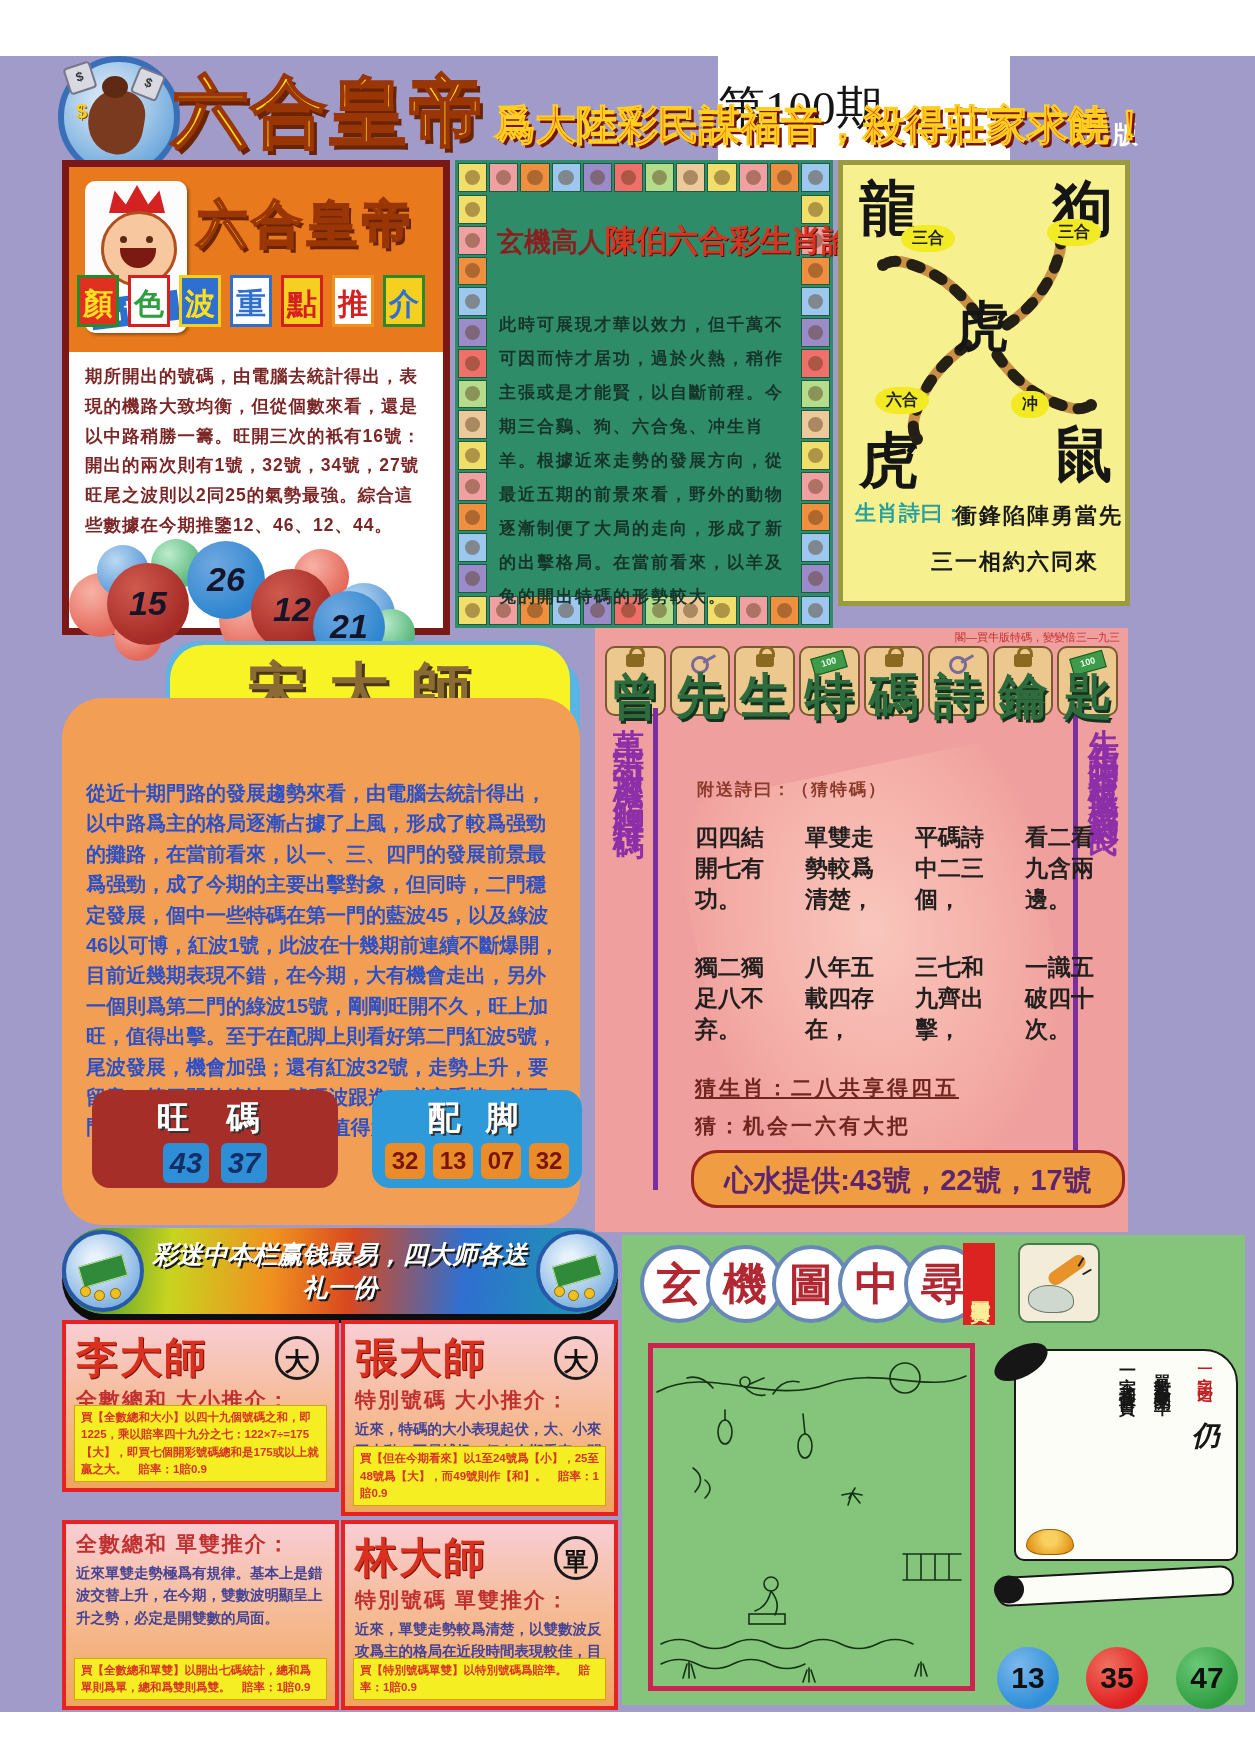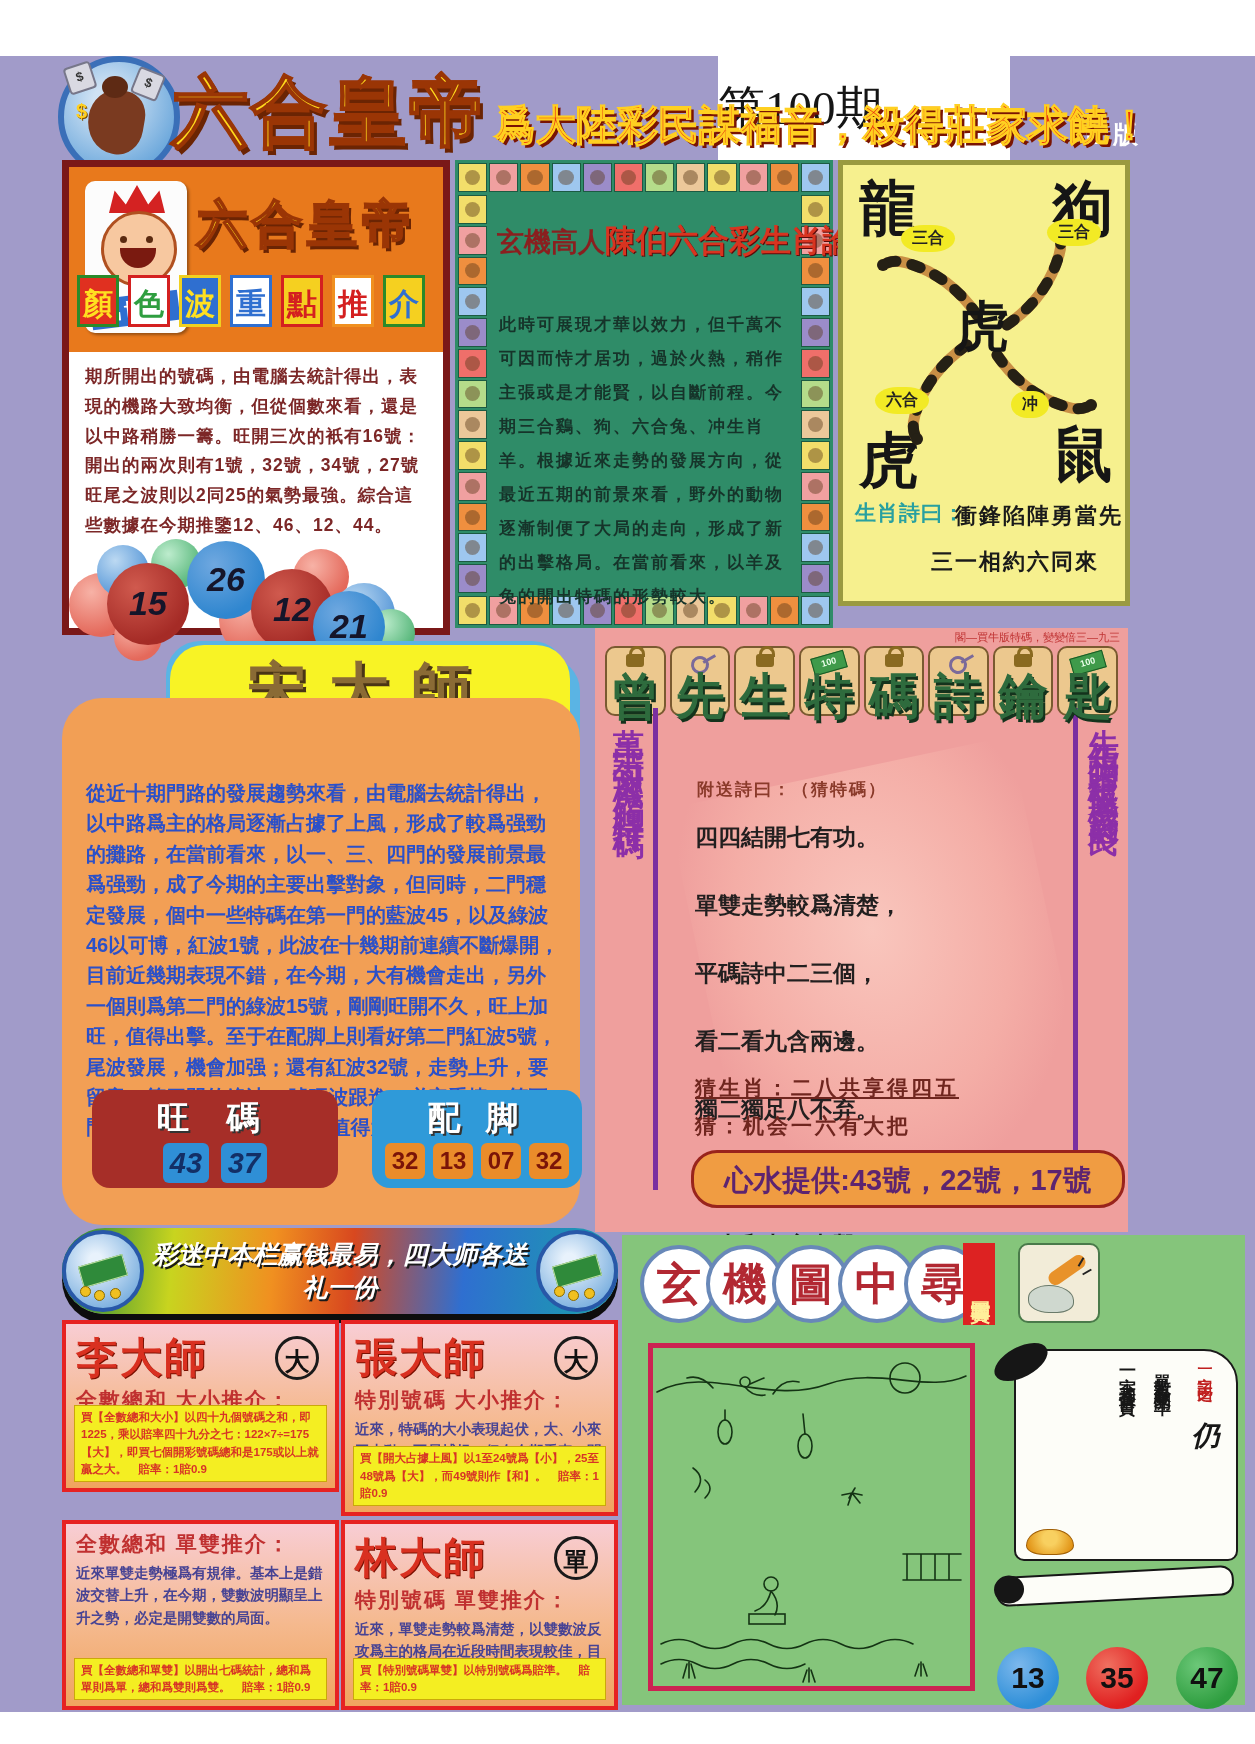--- a/index.html
+++ b/index.html
@@ -126,21 +126,21 @@
   .icon-key::after{content:"";position:absolute;left:10px;top:4px;width:14px;height:3px;background:#7a6a9a;}
   .icon-bill{position:absolute;left:50%;transform:translateX(-50%) rotate(-16deg);top:6px;width:32px;height:16px;
         background:#3f9a4a;border:1px solid #1a5a24;color:#eaffea;font-size:9px;font-weight:bold;
         text-align:center;line-height:15px;}
   .vtext{writing-mode:vertical-rl;text-orientation:upright;}
   .zg-vleft{position:absolute;left:12px;top:76px;height:492px;font-size:31px;font-weight:900;color:#8c2fa8;letter-spacing:10px;}
   .zg-vright{position:absolute;right:4px;top:76px;height:492px;font-size:31px;font-weight:900;color:#8c2fa8;letter-spacing:10px;}
   .zg-dl{position:absolute;left:58px;top:80px;width:5px;height:482px;background:#7a2fa0;}
   .zg-dr{position:absolute;right:50px;top:80px;width:5px;height:482px;background:#7a2fa0;}
   .zg-intro{position:absolute;left:102px;top:150px;font-size:17px;font-weight:bold;color:#8a3a2a;letter-spacing:2px;}
-  .zg-poems{position:absolute;left:100px;top:194px;width:420px;display:grid;grid-template-columns:1fr;
+  .zg-poems{position:absolute;left:100px;top:194px;width:420px;display:grid;grid-template-columns:1fr 1fr 1fr 1fr;
         column-gap:20px;row-gap:37px;font-size:23px;font-weight:900;color:#221f1f;}
   .zg-guess{position:absolute;left:100px;font-size:21px;font-weight:900;color:#70261f;letter-spacing:3px;}
   .zg-tips{position:absolute;left:96px;top:522px;width:434px;height:58px;background:#f09c42;border:3px solid #99241c;
         border-radius:26px;text-align:center;line-height:54px;font-size:29px;font-weight:900;color:#5d2470;box-sizing:border-box;}
 
   
   .banner{left:62px;top:1228px;width:556px;height:86px;border-radius:44px;display:flex;align-items:center;
         background:linear-gradient(95deg,#17813a 0%,#c8d41f 20%,#f09020 38%,#d8481f 52%,#2f6fd0 72%,#18a2aa 100%);
         box-shadow:0 9px 0 #0d0d0d;}
   .coin{width:82px;height:82px;border-radius:50%;border:4px solid #2858a8;position:relative;flex:0 0 auto;
@@ -468,21 +468,21 @@
     <div class="m-body">從當前旺開從當前發展的走勢來看，中路控制住了尾盤的發展，但大路處在上升之際，可以博定大。</div>
     <div class="m-foot">買【全數總和大小】以四十九個號碼之和，即1225，乘以賠率四十九分之七：122×7÷=175【大】，即買七個開彩號碼總和是175或以上就贏之大。　賠率：1賠0.9</div>
   </div>
   <div class="master" style="left:341px;top:1320px;height:196px;">
     <div class="m-head">
         <span class="m-name">張大師</span>
         <span class="m-badge">大</span>
       </div>
     <div class="m-sub">特別號碼 大小推介：</div>
     <div class="m-body">近來，特碼的大小表現起伏，大、小來回走動，不易捕捉。但在今期看來，開大占據上風，大家可以依定而行。</div>
-    <div class="m-foot">買【開大占據上風】以1至24號爲【小】，25至48號爲【大】，而49號則作【和】。　賠率：1賠0.9</div>
+    <div class="m-foot">買【但在今期看來】以1至24號爲【小】，25至48號爲【大】，而49號則作【和】。　賠率：1賠0.9</div>
   </div>
   <div class="master" style="left:62px;top:1520px;height:190px;">
     <div class="m-sub">全數總和 單雙推介：</div>
     <div class="m-body">近來單雙走勢極爲有規律。基本上是錯波交替上升，在今期，雙數波明顯呈上升之勢，必定是開雙數的局面。</div>
     <div class="m-foot">買【全數總和單雙】以開出七碼統計，總和爲單則爲單，總和爲雙則爲雙。　賠率：1賠0.9</div>
   </div>
   <div class="master" style="left:341px;top:1520px;height:190px;">
     <div class="m-head">
         <span class="m-name">林大師</span>
         <span class="m-badge">單</span>

